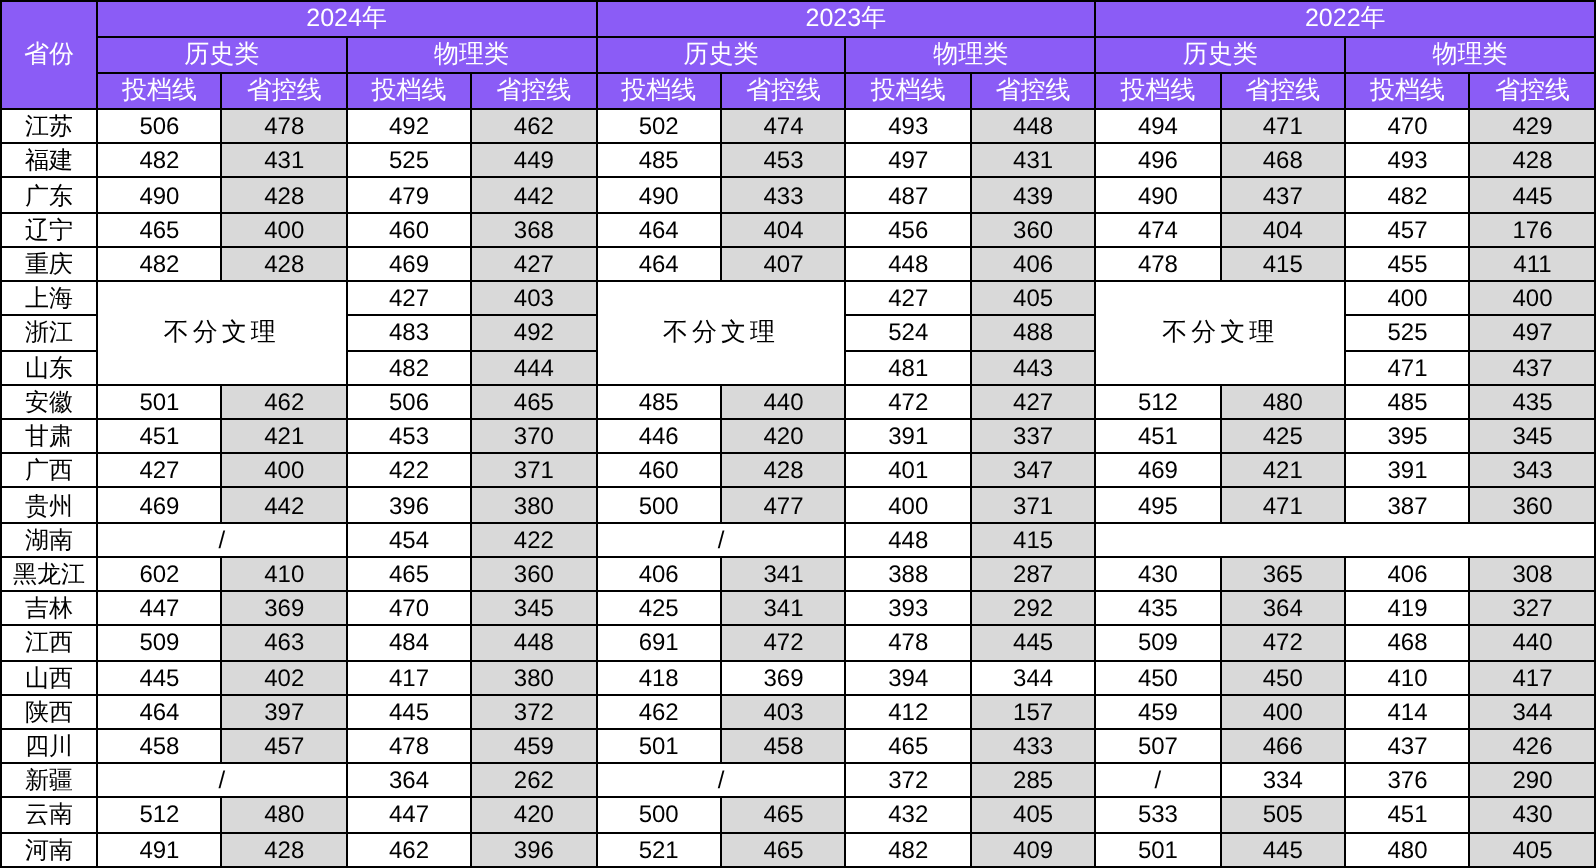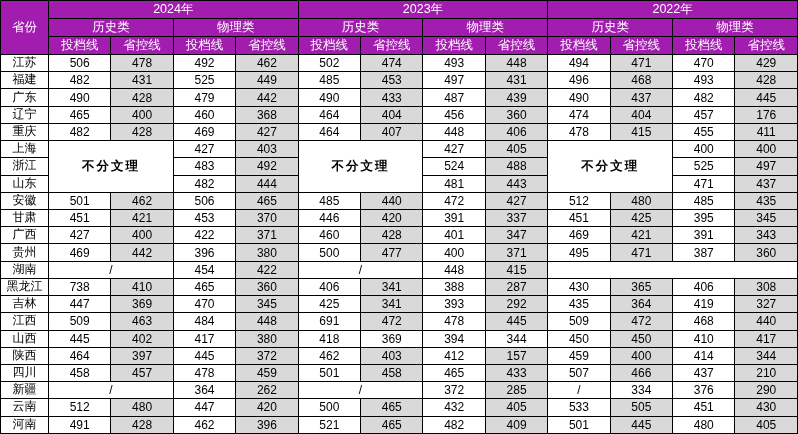--- a/index.html
+++ b/index.html
@@ -14,37 +14,36 @@
     border:1px solid #000;
     text-align:center;
     vertical-align:middle;
     padding:0;
     font-size:12px;
     line-height:1;
     overflow:hidden;
     white-space:nowrap;
   }
   thead th{
-    background:#a21caf;
+    background:#8b5cf6;
     color:#ffffff;
     font-weight:normal;
     font-size:12.5px;
     height:17px;
   }
   tbody td{color:#000;}
   td.g{background:#D9D9D9;}
   td.prov{
-    font-family:Liberation Mono, monospace;
+    font-family:Liberation Serif, serif;
     font-size:12px;
   }
   td.merged-note{
     font-family:"DejaVu Serif","Liberation Serif",serif;
     letter-spacing:2px;
     font-size:12.5px;
-    font-weight:bold;
   }
 </style>
 </head>
 <body>
 
 <table>
   <colgroup>
     <col style="width:48px">
     <col>
       <col>
@@ -260,21 +259,21 @@
         <td colspan="2">/</td>
         <td>454</td>
         <td class="g">422</td>
         <td colspan="2">/</td>
         <td>448</td>
         <td class="g">415</td>
         <td colspan="4"></td>
       </tr>
       <tr>
         <td class="prov">黑龙江</td>
-        <td>738</td>
+        <td>602</td>
         <td class="g">410</td>
         <td>465</td>
         <td class="g">360</td>
         <td>406</td>
         <td class="g">341</td>
         <td>388</td>
         <td class="g">287</td>
         <td>430</td>
         <td class="g">365</td>
         <td>406</td>
@@ -346,21 +345,21 @@
         <td class="g">457</td>
         <td>478</td>
         <td class="g">459</td>
         <td>501</td>
         <td class="g">458</td>
         <td>465</td>
         <td class="g">433</td>
         <td>507</td>
         <td class="g">466</td>
         <td>437</td>
-        <td class="g">210</td>
+        <td class="g">426</td>
       </tr>
       <tr>
         <td class="prov">新疆</td>
         <td colspan="2">/</td>
         <td>364</td>
         <td class="g">262</td>
         <td colspan="2">/</td>
         <td>372</td>
         <td class="g">285</td>
         <td>/</td>

